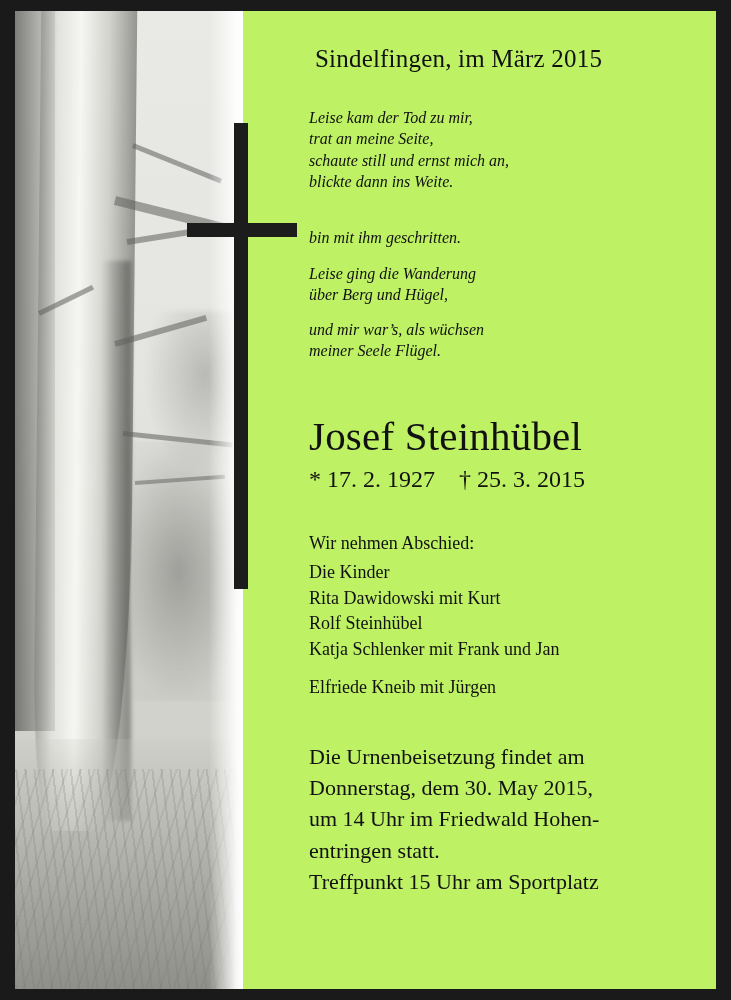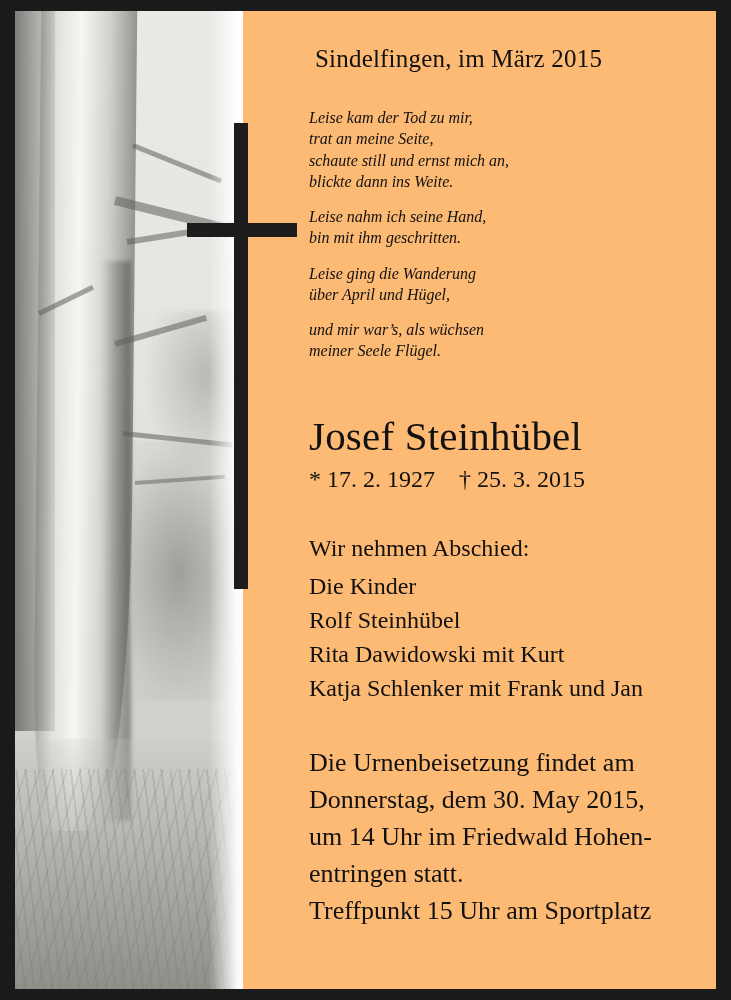--- a/index.html
+++ b/index.html
@@ -17,21 +17,21 @@
     background: #1a1a1a;
     box-sizing: border-box;
     overflow: hidden;
   }
   .inner {
     position: absolute;
     left: 15px;
     top: 11px;
     width: 701px;
     height: 978px;
-    background: #fdba74;
+    background: #bef264;
     overflow: hidden;
     display: flex;
   }
   
   .photo {
     position: relative;
     width: 228px;
     height: 100%;
     flex: 0 0 228px;
     overflow: hidden;
@@ -180,30 +180,30 @@
     margin: 50px 0 6px 0;
     letter-spacing: 0.2px;
   }
   .dates {
     font-size: 24px;
     color: #111;
     margin: 0 0 38px 0;
     white-space: pre;
   }
   .farewell {
-    font-size: 24px;
+    font-size: 18px;
     line-height: 1.42;
     color: #111;
     margin: 0 0 0 0;
   }
   .farewell .lead { margin-bottom: 4px; }
   .family-line { }
   .spaced { margin-top: 13px; }
   .funeral {
-    font-size: 26px;
+    font-size: 22px;
     line-height: 1.42;
     color: #111;
     margin-top: 40px;
   }
   .funeral .blk { margin-bottom: 0; }
   .funeral .blk2 { margin-top: 0px; }
 </style>
 </head>
 <body>
 
@@ -233,42 +233,43 @@
       <div class="place-date">Sindelfingen, im März 2015</div>
 
       <div class="poem">
         <p class="stanza">
           <span>Leise kam der Tod zu mir,</span><br>
           <span>trat an meine Seite,</span><br>
           <span>schaute still und ernst mich an,</span><br>
           <span>blickte dann ins Weite.</span>
         </p>
         <p class="stanza">
-          <span>Leise nahm ich seine Hand,</span><br>
+          <br>
           <span>bin mit ihm geschritten.</span>
         </p>
         <p class="stanza">
           <span>Leise ging die Wanderung</span><br>
-          <span>über April und Hügel,</span>
+          <span>über Berg und Hügel,</span>
         </p>
         <p class="stanza">
           <span>und mir war’s, als wüchsen</span><br>
           <span>meiner Seele Flügel.</span>
         </p>
       </div>
 
       <div class="name">Josef Steinhübel</div>
       <div class="dates">* 17. 2. 1927    † 25. 3. 2015</div>
 
       <div class="farewell">
         <div class="lead">Wir nehmen Abschied:</div>
         <div class="family-line">Die Kinder</div>
+        <div class="family-line">Rita Dawidowski mit Kurt</div>
         <div class="family-line">Rolf Steinhübel</div>
-        <div class="family-line">Rita Dawidowski mit Kurt</div>
         <div class="family-line">Katja Schlenker mit Frank und Jan</div>
+        <div class="family-line spaced">Elfriede Kneib mit Jürgen</div>
       </div>
 
       <div class="funeral">
         <div class="blk">Die Urnenbeisetzung findet am</div>
         <div class="blk">Donnerstag, dem 30. May 2015,</div>
         <div class="blk">um 14 Uhr im Friedwald Hohen-</div>
         <div class="blk">entringen statt.</div>
         <div class="blk blk2">Treffpunkt 15 Uhr am Sportplatz</div>
 
       </div>

